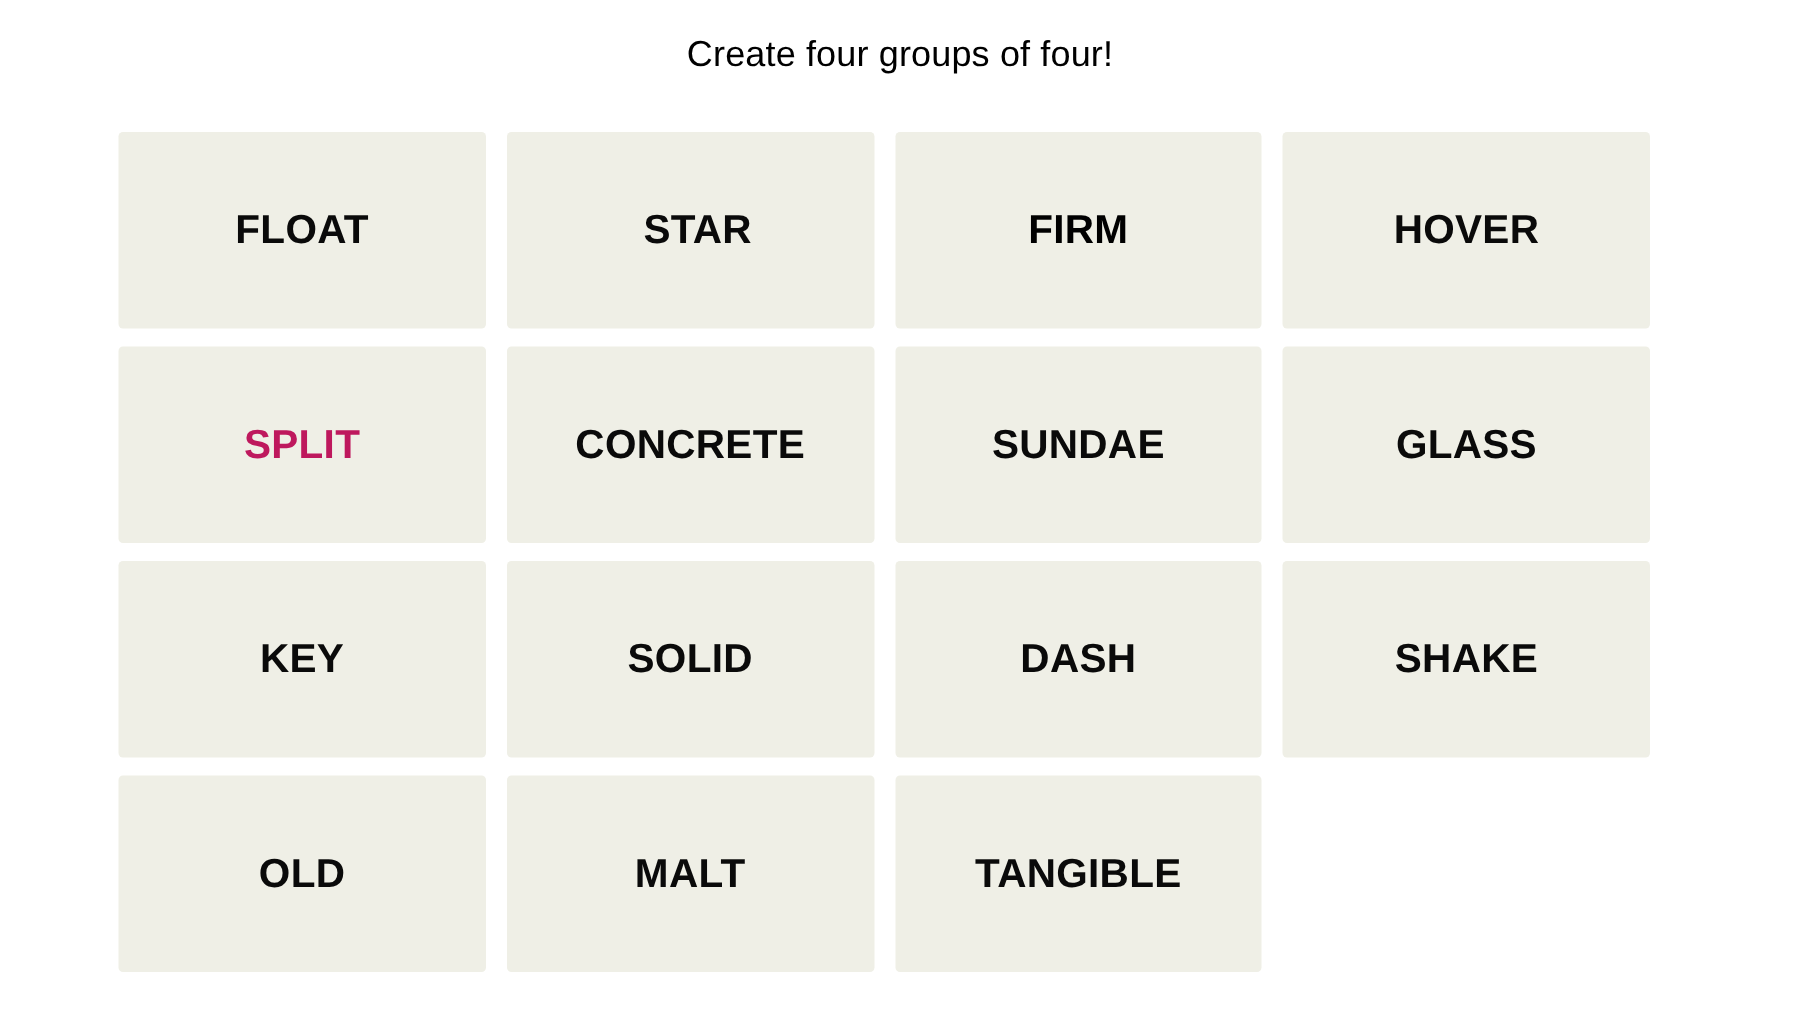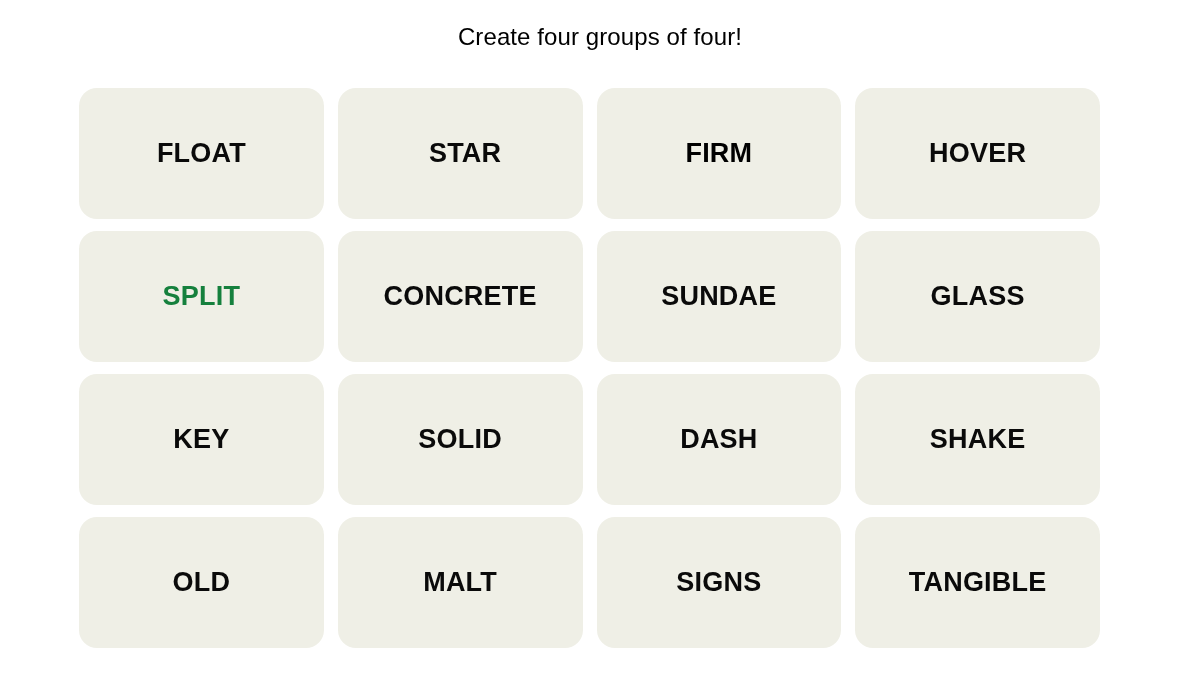--- a/index.html
+++ b/index.html
@@ -48,21 +48,21 @@
     height: 560px;
     display: grid;
     grid-template-columns: repeat(4, 1fr);
     grid-template-rows: repeat(4, 1fr);
     column-gap: 14px;
     row-gap: 12px;
   }
 
   .word-tile {
     background: #efefe6;
-    border-radius: 18px;
+    border-radius: 3px;
     display: flex;
     align-items: center;
     justify-content: center;
     cursor: pointer;
     user-select: none;
     padding: 0 6px;
     box-sizing: border-box;
   }
 
   .word-tile-label {
@@ -95,21 +95,21 @@
 
     <div class="word-tile" style="background: rgb(239, 239, 230);">
       <span class="word-tile-label" style="color: #000000;">FIRM</span>
     </div>
 
     <div class="word-tile" style="background: rgb(239, 239, 230);">
       <span class="word-tile-label" style="color: rgb(10, 10, 10);">HOVER</span>
     </div>
 
     <div class="word-tile" style="background: rgb(239, 239, 230);">
-      <span class="word-tile-label" style="color: #15803d;">SPLIT</span>
+      <span class="word-tile-label" style="color: #be185d;">SPLIT</span>
     </div>
 
     <div class="word-tile" style="background: rgb(239, 239, 230);">
       <span class="word-tile-label" style="color: rgb(10, 10, 10);">CONCRETE</span>
     </div>
 
     <div class="word-tile" style="background: rgb(239, 239, 230);">
       <span class="word-tile-label" style="color: rgb(10, 10, 10);">SUNDAE</span>
     </div>
 
@@ -134,22 +134,19 @@
     </div>
 
     <div class="word-tile" style="background: rgb(239, 239, 230);">
       <span class="word-tile-label" style="color: rgb(10, 10, 10);">OLD</span>
     </div>
 
     <div class="word-tile" style="background: rgb(239, 239, 230); justify-content: center;">
       <span class="word-tile-label" style="color: rgb(10, 10, 10);">MALT</span>
     </div>
 
-    <div class="word-tile" style="background: rgb(239, 239, 230);">
-      <span class="word-tile-label" style="color: rgb(10, 10, 10);">SIGNS</span>
-    </div>
 
     <div class="word-tile" style="background: rgb(239, 239, 230);">
       <span class="word-tile-label" style="color: rgb(10, 10, 10);">TANGIBLE</span>
     </div>
 
   </div>
 </div>
 
 </body></html>

